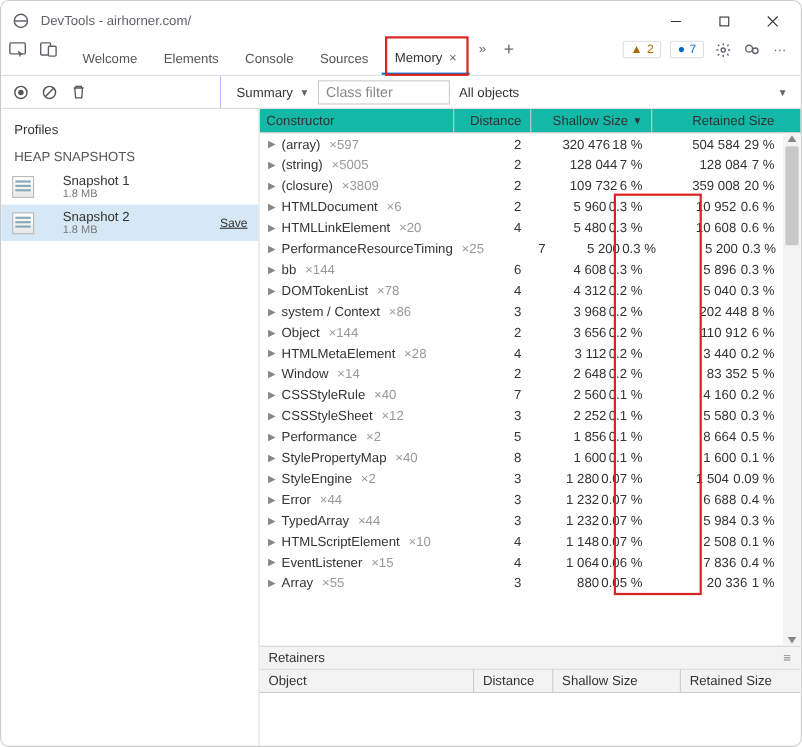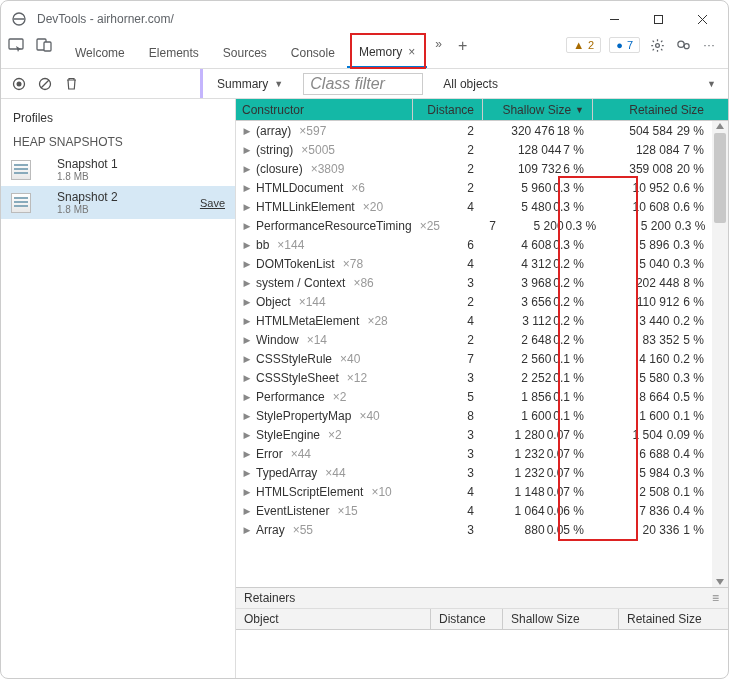--- a/index.html
+++ b/index.html
@@ -28,24 +28,24 @@
 .tabbar .right { margin-left: auto; display: flex; align-items: center; gap: 8px; padding-right: 4px; }
 .badge { display: inline-flex; align-items: center; gap: 4px; border: 1px solid #ddd; border-radius: 2px; padding: 1px 6px; font-size: 11px; }
 .badge.warn { color: #a86b00; }
 .badge.info { color: #0068c4; }
 .right-icon { color: #5f6368; width: 18px; display:flex; justify-content:center; }
 
 
 .toolbar { display: flex; align-items: center; height: 30px; border-bottom: 1px solid #ddd; }
 .tool-left { display: flex; align-items: center; gap: 10px; padding: 0 10px; width: 199px; }
 .tool-icon { color: #555; width:16px; height:16px; display:flex; align-items:center; justify-content:center;}
-.tool-right { flex: 1; display: flex; align-items: center; gap: 12px; border-left: 3px solid #c4b5fd; height: 100%; padding: 0 6px; position: relative; }
+.tool-right { flex: 1; display: flex; align-items: center; gap: 0; border-left: 1px solid #c4b5fd; height: 100%; padding: 0 6px; position: relative; }
 .summary-sel { display: flex; align-items: center; gap: 6px; padding: 0 8px; }
 .summary-sel .caret { font-size: 9px; color: #666; }
-.class-filter { border: 1px solid #ccc; height: 22px; padding: 0 6px; width: 120px; color:#888; font-size:16px; display:flex; align-items:center;font-style:italic; }
+.class-filter { border: 1px solid #ccc; height: 22px; padding: 0 6px; width: 120px; color:#888; font-size:13px; display:flex; align-items:center; }
 .all-objects { display: flex; align-items: center; padding-left: 8px; }
 .toolbar .caret-far { margin-left: auto; padding-right: 6px; font-size: 9px; color:#666; }
 
 
 .body { flex: 1; display: flex; overflow: hidden; }
 .sidebar { width: 235px; border-right: 1px solid #ddd; padding: 6px 0; }
 .side-title { padding: 6px 12px; color: #333; font-size: 12px; }
 .side-sub { padding: 4px 12px; color: #555; font-size: 12px; }
 .snapshot { display: flex; align-items: center; padding: 4px 10px; gap: 26px; position:relative;}
 .snapshot.selected { background: #d6e8f5; }
@@ -146,24 +146,24 @@
         </div>
     </div>
     <div class="tabs" id="tabs">
         <div class="tab">
           <span>Welcome</span>
         </div>
         <div class="tab">
           <span>Elements</span>
         </div>
         <div class="tab">
+          <span>Console</span>
+        </div>
+        <div class="tab">
           <span>Sources</span>
-        </div>
-        <div class="tab">
-          <span>Console</span>
         </div>
         <div class="tab active">
           <span>Memory</span>
           <span class="close-x">×</span>
         </div>
       </div>
     <div class="chevrons">»</div>
     <div class="plus">+</div>
     <div class="right">
       <span class="badge warn">▲ <span>2</span></span>

